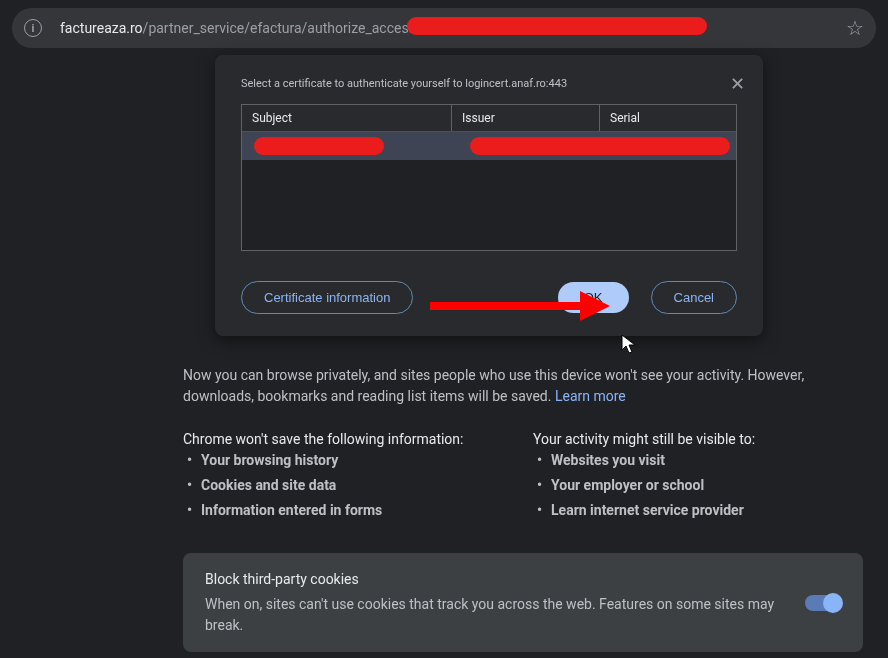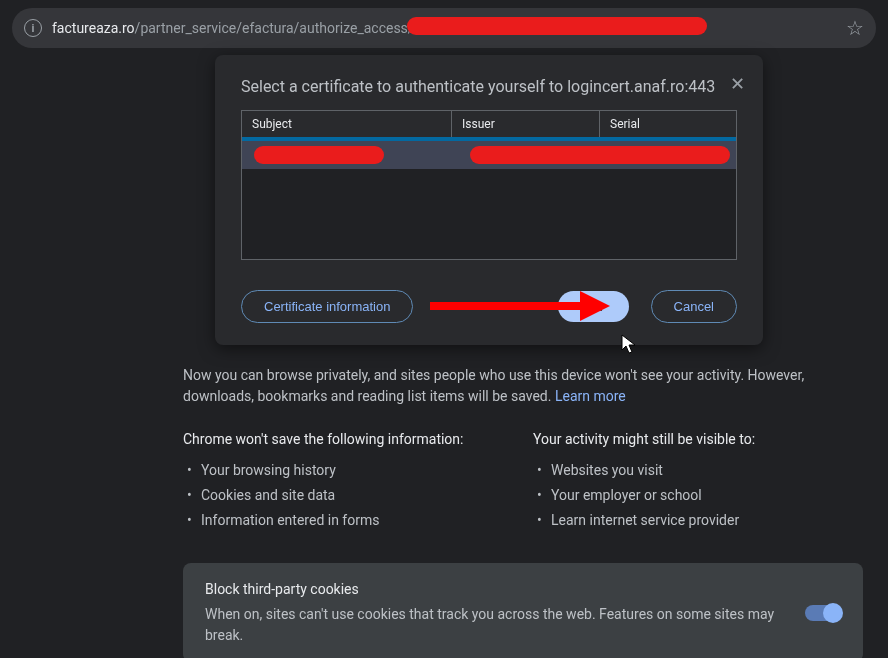--- a/index.html
+++ b/index.html
@@ -33,21 +33,21 @@
       color: #9aa0a6;
       margin-right: 10px;
       font-weight: bold;
     }
     .url-text {
       color: #9aa0a6;
       font-size: 14px;
       white-space: nowrap;
       overflow: hidden;
     }
-    .url-domain { color: #e8eaed; }
+    .url-domain { color: #e8eaed; margin-left: 8px; }
     .url-redacted1 {
       position: absolute;
       left: 395px;
       top: 9px;
       width: 300px;
       height: 18px;
       background: #ea1c1c;
       border-radius: 9px;
     }
     .star-icon {
@@ -75,31 +75,31 @@
     }
     .modal-close {
       position: absolute;
       right: 18px;
       top: 18px;
       color: #9aa0a6;
       font-size: 18px;
       cursor: pointer;
     }
     .modal-subtitle {
-      font-size: 16px;
+      font-size: 11px;
       color: #bdc1c6;
       margin-bottom: 14px;
     }
     .cert-table {
       border: 1px solid #5f6368;
       width: 100%;
     }
     .cert-header {
       display: flex;
-      border-bottom: 4px solid #0369a1;
+      border-bottom: 1px solid #0369a1;
     }
     .cert-header > div {
       padding: 6px 10px;
       font-size: 12px;
       color: #e8eaed;
       border-right: 1px solid #5f6368;
     }
     .cert-header > div:last-child { border-right: none; }
     .col-subject { width: 210px; }
     .col-issuer { width: 148px; }
@@ -178,23 +178,23 @@
       top: 365px;
       width: 680px;
       color: #bdc1c6;
       font-size: 14px;
       line-height: 1.5;
     }
     .incognito-intro { margin-bottom: 22px; }
     .learn-more { color: #8ab4f8; cursor: pointer; }
     .two-col { display: flex; gap: 20px; }
     .col { flex: 1; }
-    .col-title { color: #e8eaed; margin-bottom: 10px; }
+    .col-title { color: #e8eaed; }
     .col ul { list-style: none; padding-left: 18px; }
-    .col li { position: relative; margin-bottom: 4px; }
+    .col li { position: relative; margin-bottom: 4px; font-weight: bold; }
     .col li::before {
       content: "•";
       position: absolute;
       left: -14px;
       color: #bdc1c6;
     }
     .cookie-box {
       margin-top: 28px;
       background: #3c4043;
       border-radius: 8px;

